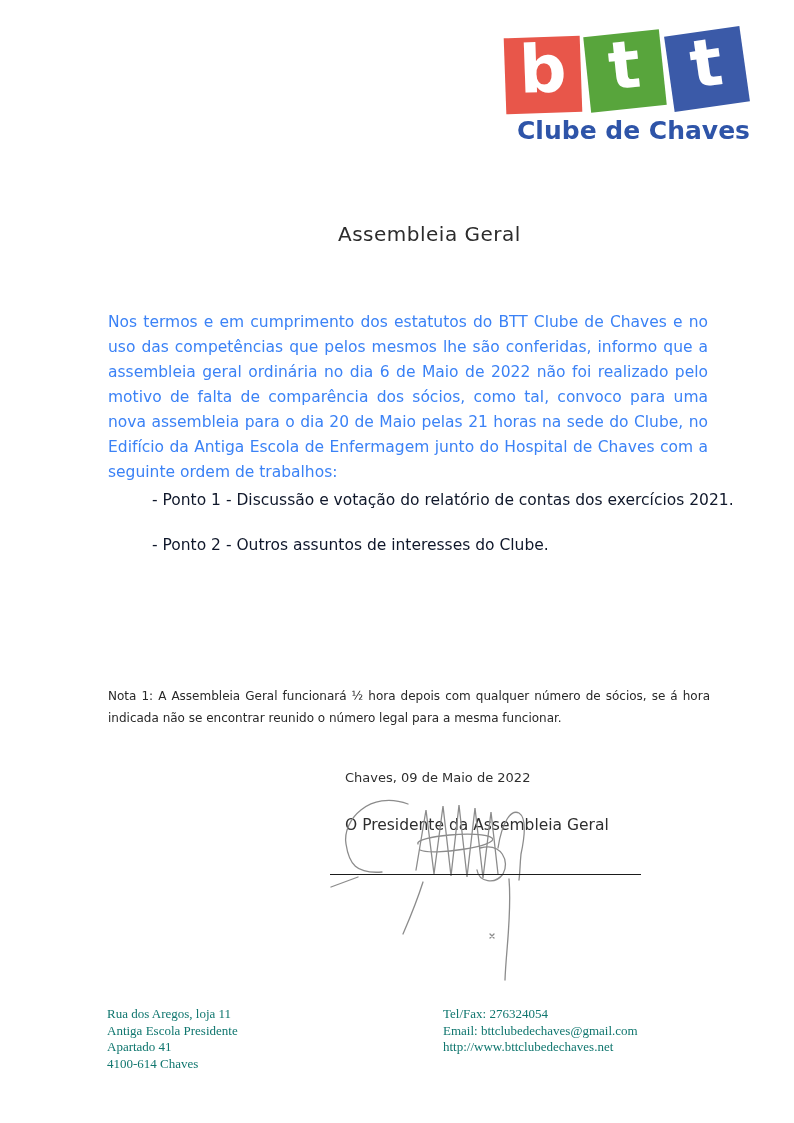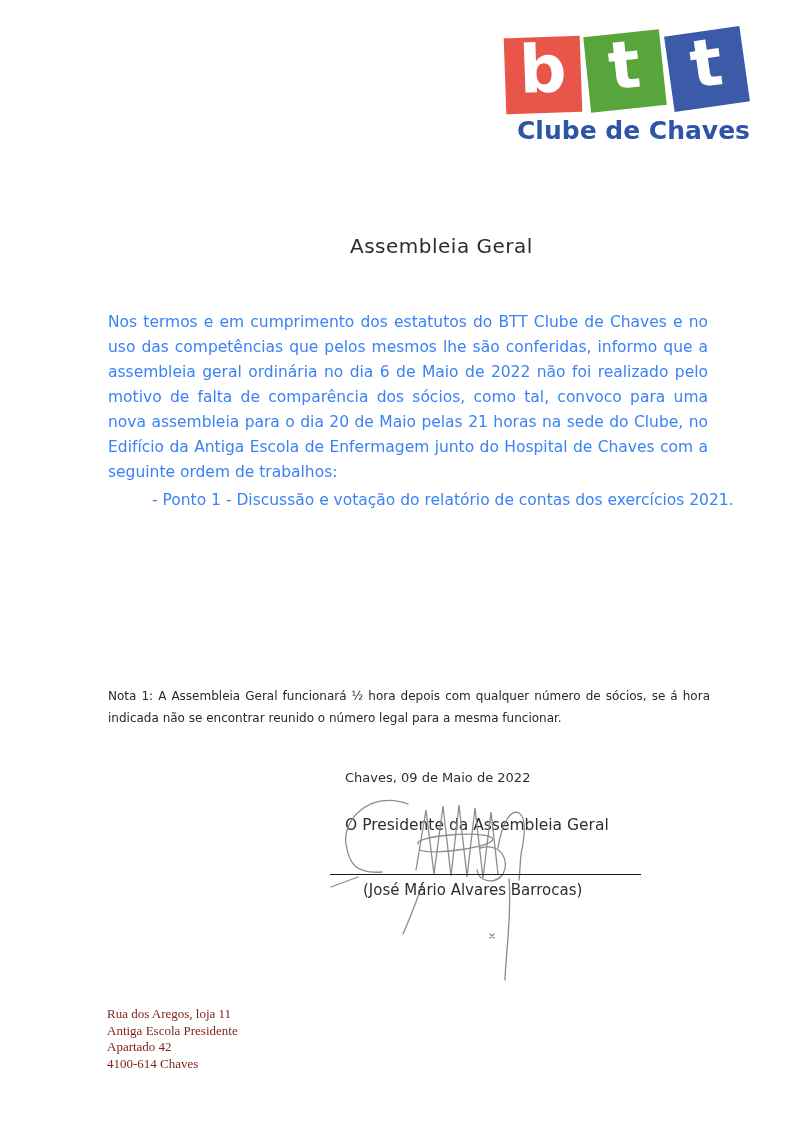--- a/index.html
+++ b/index.html
@@ -22,48 +22,48 @@
   .sq.red   { left:0px;   top:9px; background:#E8564A; transform:rotate(-2deg); }
   .sq.green { left:82px;  top:5px; background:#58A53C; transform:rotate(-6deg); }
   .sq.blue  { left:164px; top:3px; background:#3B5AA8; transform:rotate(-8deg); }
   .wordmark {
     position:absolute; left:0; top:88px; width:245px; text-align:right;
     font-size:25px; font-weight:bold; color:#2E54A8; white-space:nowrap;
   }
 
   
   .title {
-    position:absolute; left:334px; top:218px; margin:16px;
+    position:absolute; left:334px; top:218px; margin:4px;
     font-size:20px; font-weight:normal; letter-spacing:0.5px; color:#2c2c2c;
   }
   .para {
     position:absolute; margin:0; font-size:15.5px; line-height:25px;
     text-align:justify; color:#3b82f6;
   }
   .p1 { left:108px; top:310px; width:600px; }
   .p2 { left:108px; top:577px; width:600px; }
-  .agenda-item { position:absolute; margin:0; font-size:15.5px; color:#3b82f6; white-space:nowrap; }
+  .agenda-item { position:absolute; margin:0; font-size:15.5px; color:#0f172a; white-space:nowrap; }
   .a1 { left:152px; top:491px; }
   .a2 { left:152px; top:536px; }
   .note {
     position:absolute; left:108px; top:686px; width:602px; margin:0;
     font-size:12px; line-height:21.5px; text-align:justify; color:#282828;
   }
 
   
   .dateline     { position:absolute; left:345px; top:770px; margin:0; font-size:13px; white-space:nowrap; }
   .signer-title { position:absolute; left:345px; top:816px; margin:0; font-size:15.5px; white-space:nowrap; }
   .sig-line     { position:absolute; left:330px; top:874px; width:311px; height:0; border-top:1.6px solid #1b1b1b; }
   .signer-name  { position:absolute; left:363px; top:881px; margin:0; font-size:15px; white-space:nowrap; }
   .sig-svg      { position:absolute; left:330px; top:792px; pointer-events:none; }
 
   
   .footer-block {
     position:absolute; font-family:"Liberation Serif","DejaVu Serif",serif;
-    font-size:13px; line-height:16.5px; color:#7f1d1d;
+    font-size:13px; line-height:16.5px; color:#0f766e;
   }
   .footer-address { left:107px; top:1006px; }
   .footer-contact { left:443px; top:1006px; }
   .footer-block div { white-space:nowrap; }
 </style>
 </head>
 <body>
 
 <div class="page">
 
@@ -78,20 +78,21 @@
       <span class="letter">t</span>
     </div>
     <div class="wordmark">Clube de Chaves</div>
   </div>
 
   <h1 class="title">Assembleia Geral</h1>
 
   <p class="para p1">Nos termos e em cumprimento dos estatutos do BTT Clube de Chaves e no uso das competências que pelos mesmos lhe são conferidas, informo que a assembleia geral ordinária no dia 6 de Maio de 2022 não foi realizado pelo motivo de falta de comparência dos sócios, como tal, convoco para uma nova assembleia para o dia 20 de Maio pelas 21 horas na sede do Clube, no Edifício da Antiga Escola de Enfermagem junto do Hospital de Chaves com a seguinte ordem de trabalhos:</p>
 
   <p class="agenda-item a1">- Ponto 1 - Discussão e votação do relatório de contas dos exercícios 2021.</p>
+  <p class="agenda-item a2">- Ponto 2 - Outros assuntos de interesses do Clube.</p>
 
 
   <p class="note">Nota 1: A Assembleia Geral funcionará ½ hora depois com qualquer número de sócios, se á hora indicada não se encontrar reunido o número legal para a mesma funcionar.</p>
 
   <p class="dateline">Chaves, 09 de Maio de 2022</p>
   <p class="signer-title">O Presidente da Assembleia Geral</p>
 
   <svg class="sig-svg" width="230" height="210" viewBox="0 0 230 210">
     <g fill="none" stroke="#8c8c8c" stroke-width="1.3" stroke-linecap="round">
 
@@ -109,22 +110,26 @@
 
       <path d="M93,90 C86,112 79,128 73,142"></path>
 
       <path d="M179,87 C182,122 176,158 175,188"></path>
 
       <path d="M160,142 l4,4 m0,-4 l-4,4"></path>
     </g>
   </svg>
 
   <div class="sig-line"></div>
-  <p class="signer-name">(José Mário Alvares Barrocas)</p>
 
   <div class="footer-block footer-address">
     <div>Rua dos Aregos, loja 11</div>
     <div>Antiga Escola Presidente</div>
-    <div>Apartado 42</div>
+    <div>Apartado 41</div>
     <div>4100-614 Chaves</div>
+  </div>
+  <div class="footer-block footer-contact">
+    <div>Tel/Fax: 276324054</div>
+    <div>Email: bttclubedechaves@gmail.com</div>
+    <div>http://www.bttclubedechaves.net</div>
   </div>
 
 </div>
 
 </body></html>

